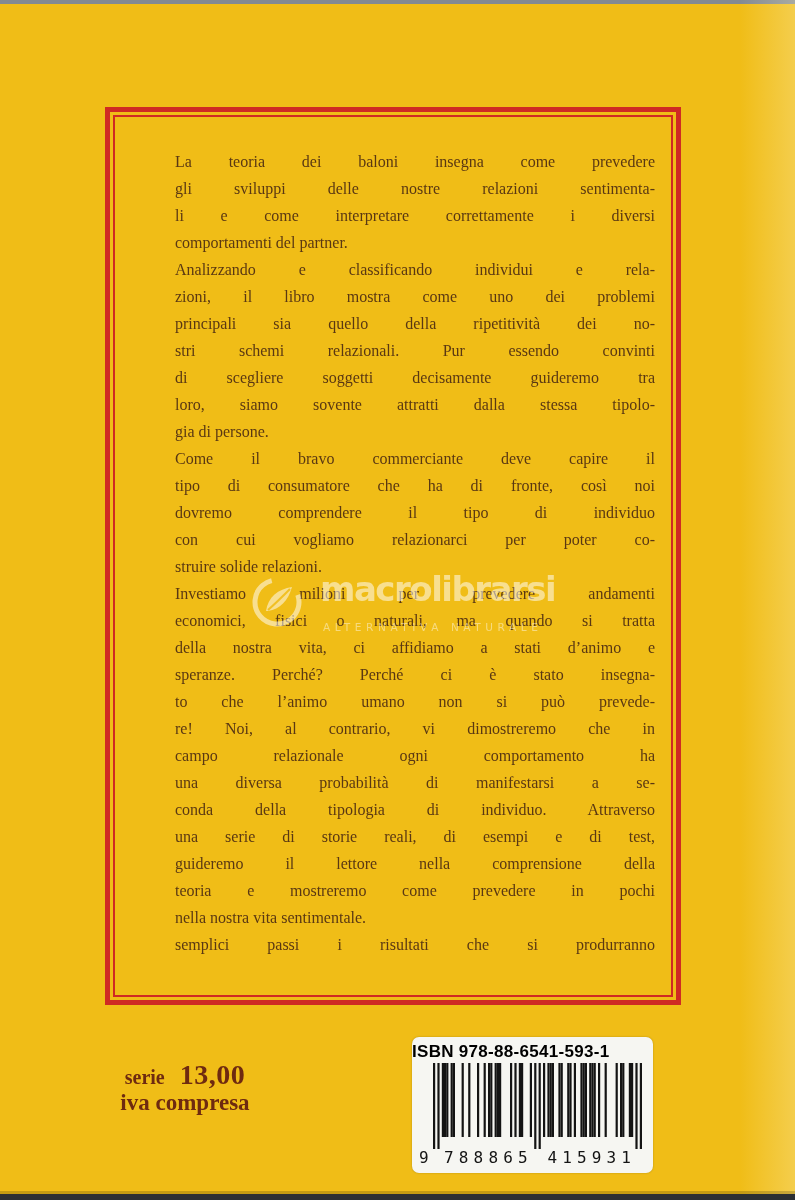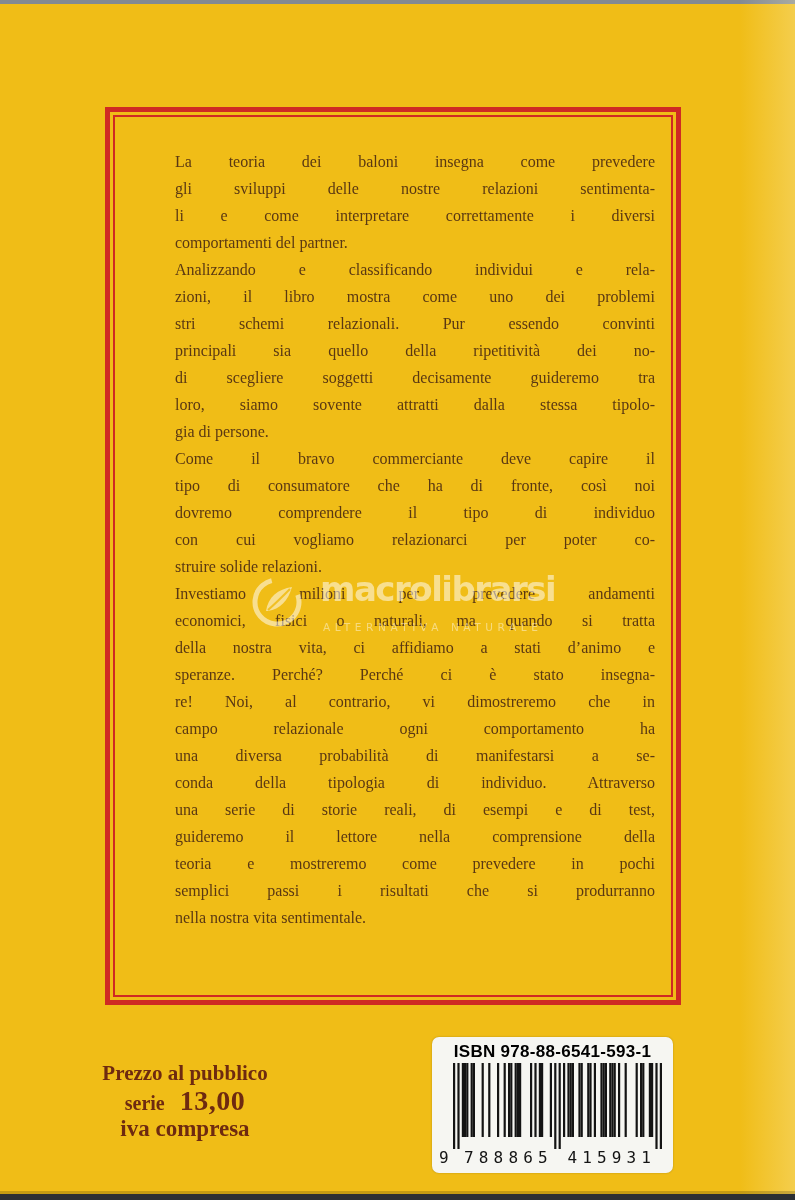--- a/index.html
+++ b/index.html
@@ -65,24 +65,24 @@
   .price-block{
     position:absolute;left:95px;top:1060px;width:180px;
     color:var(--price-text);text-align:center;
     font-family:"Liberation Serif", serif;font-weight:bold;
   }
   .price-title{font-size:21px;line-height:26px;}
   .price-line2{font-size:20px;line-height:30px;}
   .price-amount{font-size:28px;letter-spacing:.5px;margin-top:48px;}
   .price-note{font-size:23px;line-height:22px;}
   .barcode-box{
-    position:absolute;left:432px;top:1037px;width:241px;height:136px;
+    position:absolute;left:412px;top:1037px;width:241px;height:136px;
     background:var(--barcode-bg);border-radius:7px;
     box-shadow:0 0 2px rgba(0,0,0,0.25);
-    text-align:center;
+    text-align:left;
   }
   .isbn-label{
     font-family:"Liberation Sans", sans-serif;
     font-weight:bold;font-size:17px;line-height:20px;
     margin-top:5px;color:#000;letter-spacing:.3px;
   }
   .barcode-svg{display:block;margin:1px auto 0 auto;}
 </style>
 </head>
 <body>
@@ -93,60 +93,60 @@
 
   <div class="blurb-frame">
     <div class="blurb-frame-inner"></div>
     <div class="blurb">
         <div class="line">La teoria dei baloni insegna come prevedere</div>
         <div class="line">gli sviluppi delle nostre relazioni sentimenta-</div>
         <div class="line">li e come interpretare correttamente i diversi</div>
         <div class="line last">comportamenti del partner.</div>
         <div class="line">Analizzando e classificando individui e rela-</div>
         <div class="line">zioni, il libro mostra come uno dei problemi</div>
+        <div class="line">principali sia quello della ripetitività dei no-</div>
         <div class="line">stri schemi relazionali. Pur essendo convinti</div>
-        <div class="line">principali sia quello della ripetitività dei no-</div>
         <div class="line">di scegliere soggetti decisamente guideremo tra</div>
         <div class="line">loro, siamo sovente attratti dalla stessa tipolo-</div>
         <div class="line last">gia di persone.</div>
         <div class="line">Come il bravo commerciante deve capire il</div>
         <div class="line">tipo di consumatore che ha di fronte, così noi</div>
         <div class="line">dovremo comprendere il tipo di individuo</div>
         <div class="line">con cui vogliamo relazionarci per poter co-</div>
         <div class="line last">struire solide relazioni.</div>
         <div class="line">Investiamo milioni per prevedere andamenti</div>
         <div class="line">economici, fisici o naturali, ma quando si tratta</div>
         <div class="line">della nostra vita, ci affidiamo a stati d’animo e</div>
         <div class="line">speranze. Perché? Perché ci è stato insegna-</div>
+        <div class="line">to che l’animo umano non si può prevede-</div>
         <div class="line">re! Noi, al contrario, vi dimostreremo che in</div>
         <div class="line">campo relazionale ogni comportamento ha</div>
         <div class="line">una diversa probabilità di manifestarsi a se-</div>
         <div class="line">conda della tipologia di individuo. Attraverso</div>
         <div class="line">una serie di storie reali, di esempi e di test,</div>
         <div class="line">guideremo il lettore nella comprensione della</div>
         <div class="line">teoria e mostreremo come prevedere in pochi</div>
+        <div class="line last">nella nostra vita sentimentale.</div>
         <div class="line">semplici passi i risultati che si produrranno</div>
-        <div class="line last">nella nostra vita sentimentale.</div>
       </div>
   </div>
 
   <div class="watermark">
     <svg width="54" height="54" viewBox="0 0 54 54">
       <circle cx="27" cy="27" r="22" fill="none" stroke="rgba(255,255,255,0.52)" stroke-width="5" stroke-dasharray="105 34" stroke-dashoffset="-8" transform="rotate(-40 27 27)"></circle>
       <path d="M16 36 C 18 22, 28 14, 42 12 C 38 26, 30 34, 18 36 Z" fill="rgba(255,255,255,0.52)"></path>
       <path d="M18 35 C 26 28, 32 22, 40 14" fill="none" stroke="rgba(240,189,23,0.9)" stroke-width="2"></path>
     </svg>
     <div class="watermark-text">
       <div class="watermark-name">macrolibrarsi</div>
       <div class="watermark-tagline">ALTERNATIVA NATURALE</div>
     </div>
   </div>
 
   <div class="price-block">
-    <div class="price-title">Prezzo al pubblico</div>
     <div class="price-line2">
       <span>serie</span>
       <span>&nbsp;</span>
       <span class="price-amount">13,00</span>
     </div>
     <div class="price-note">iva compresa</div>
   </div>
 
   <div class="barcode-box">
     <div class="isbn-label">ISBN 978-88-6541-593-1</div>

